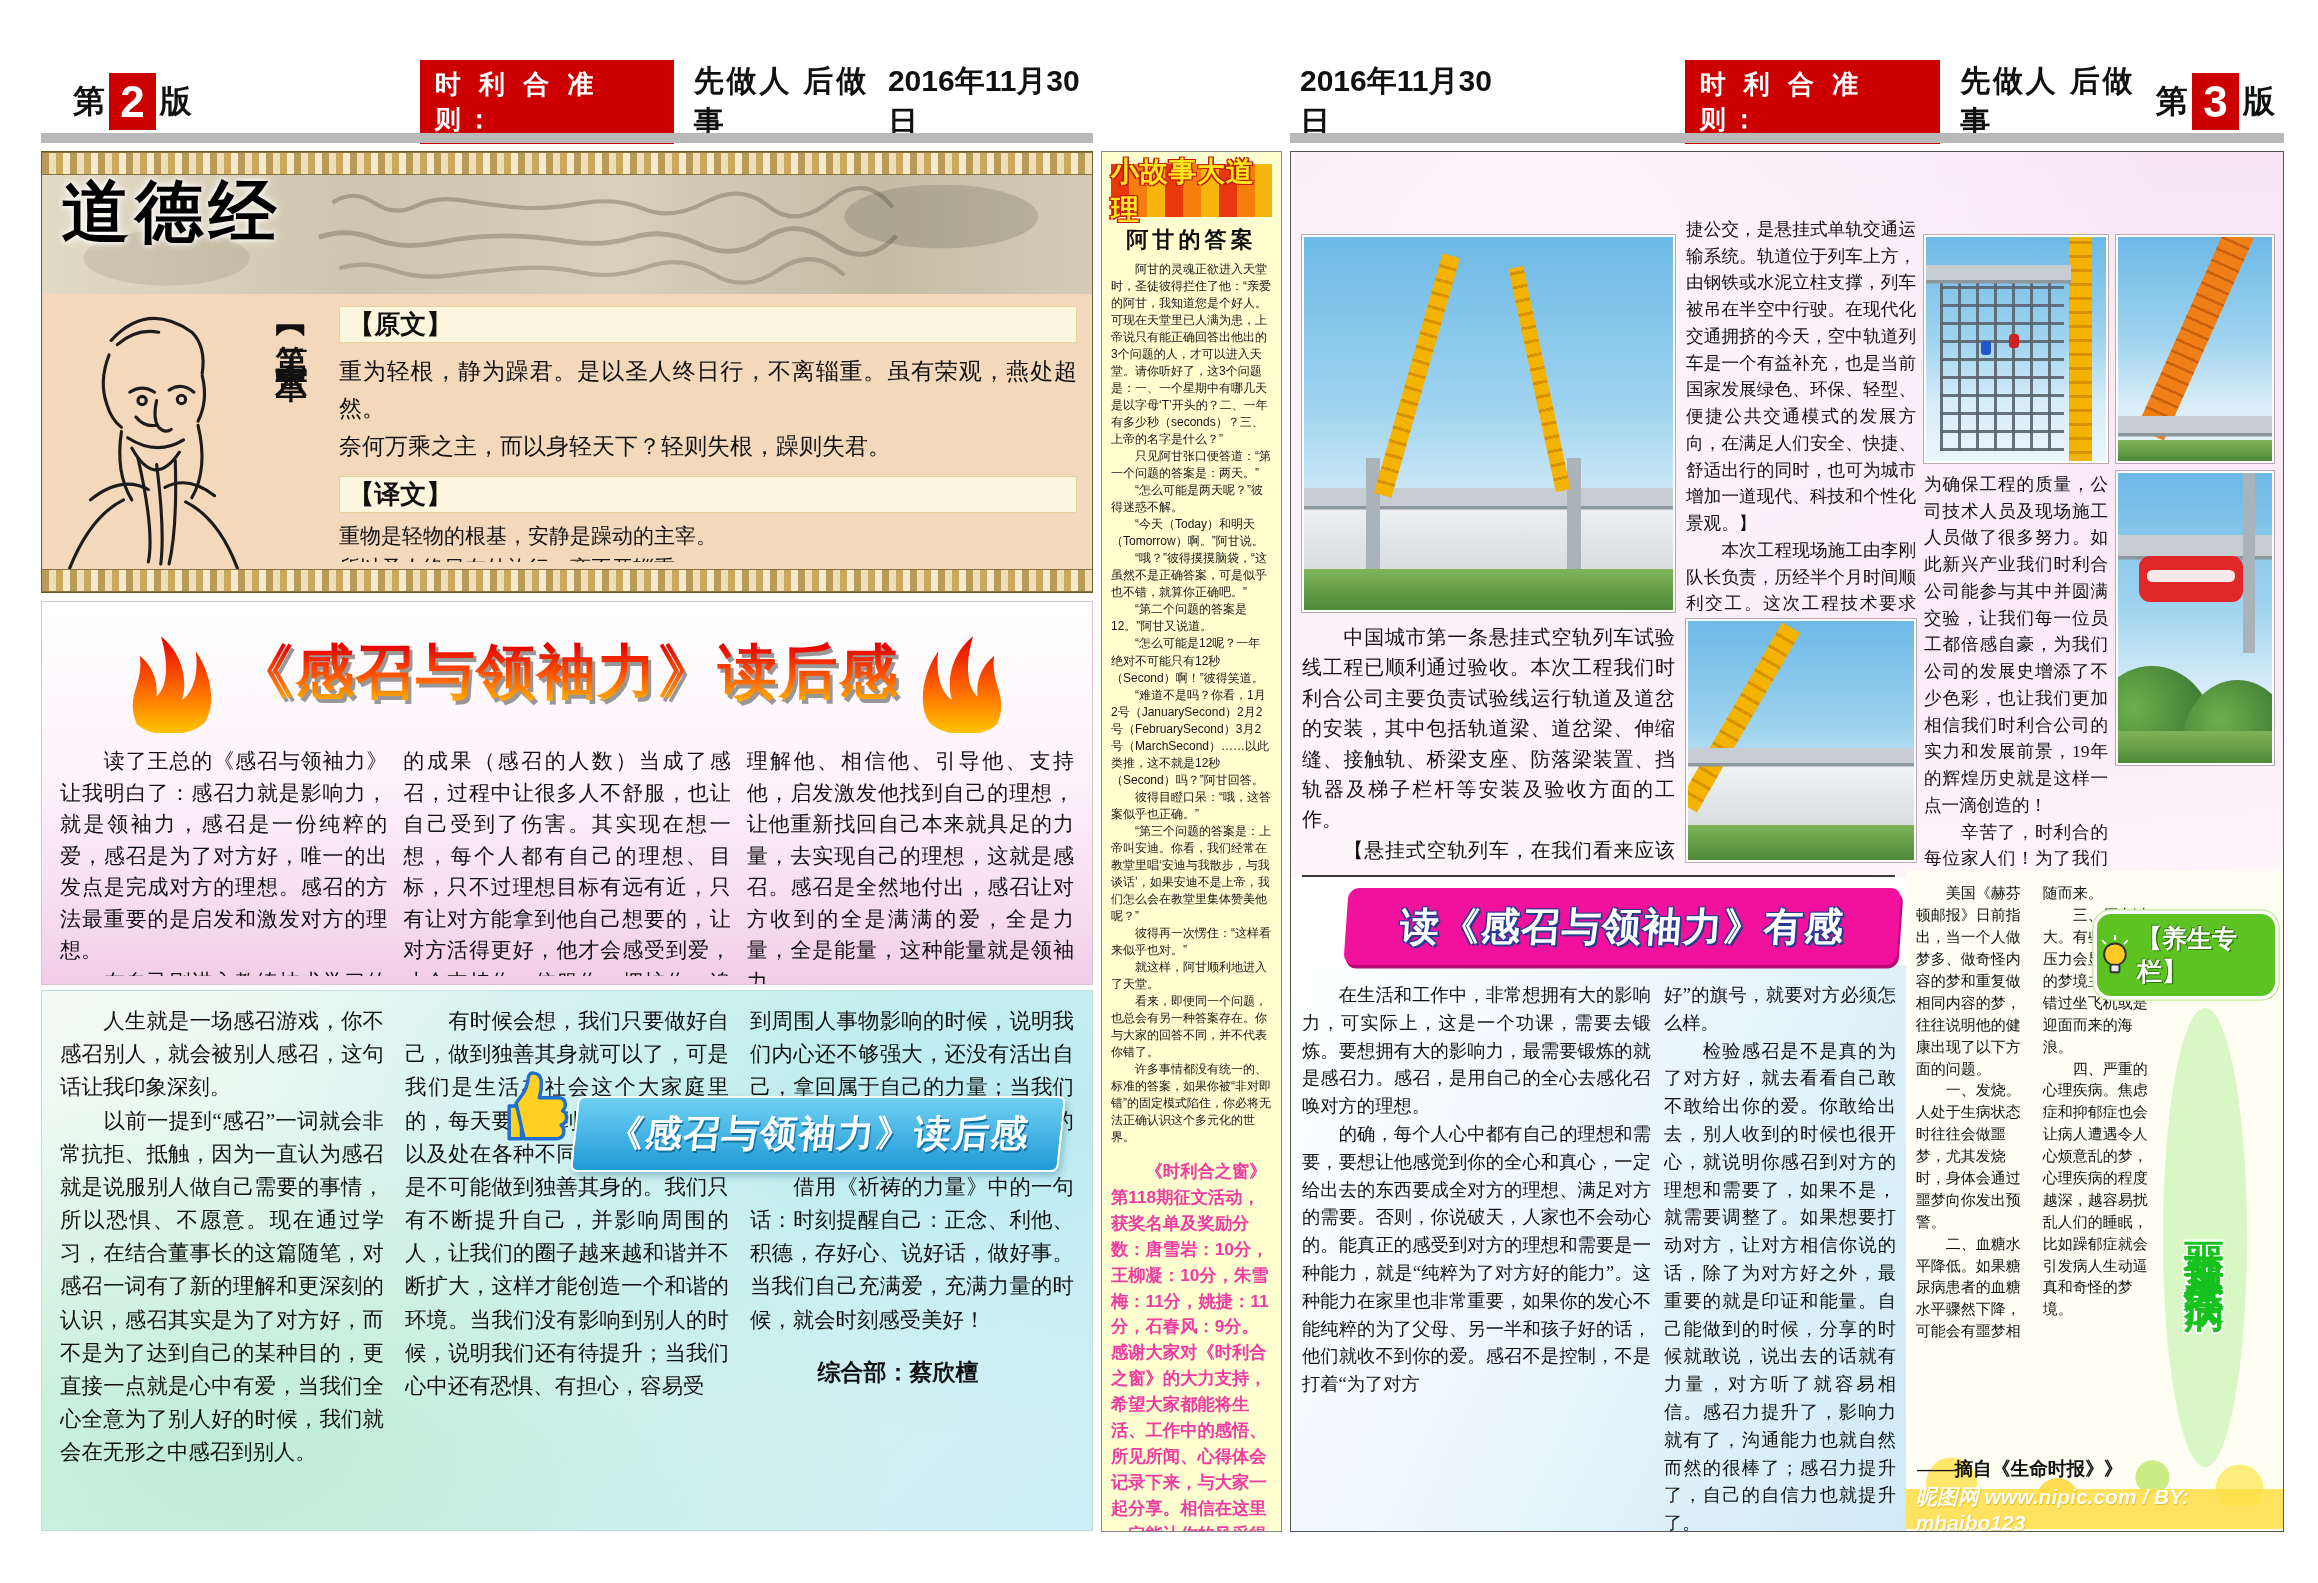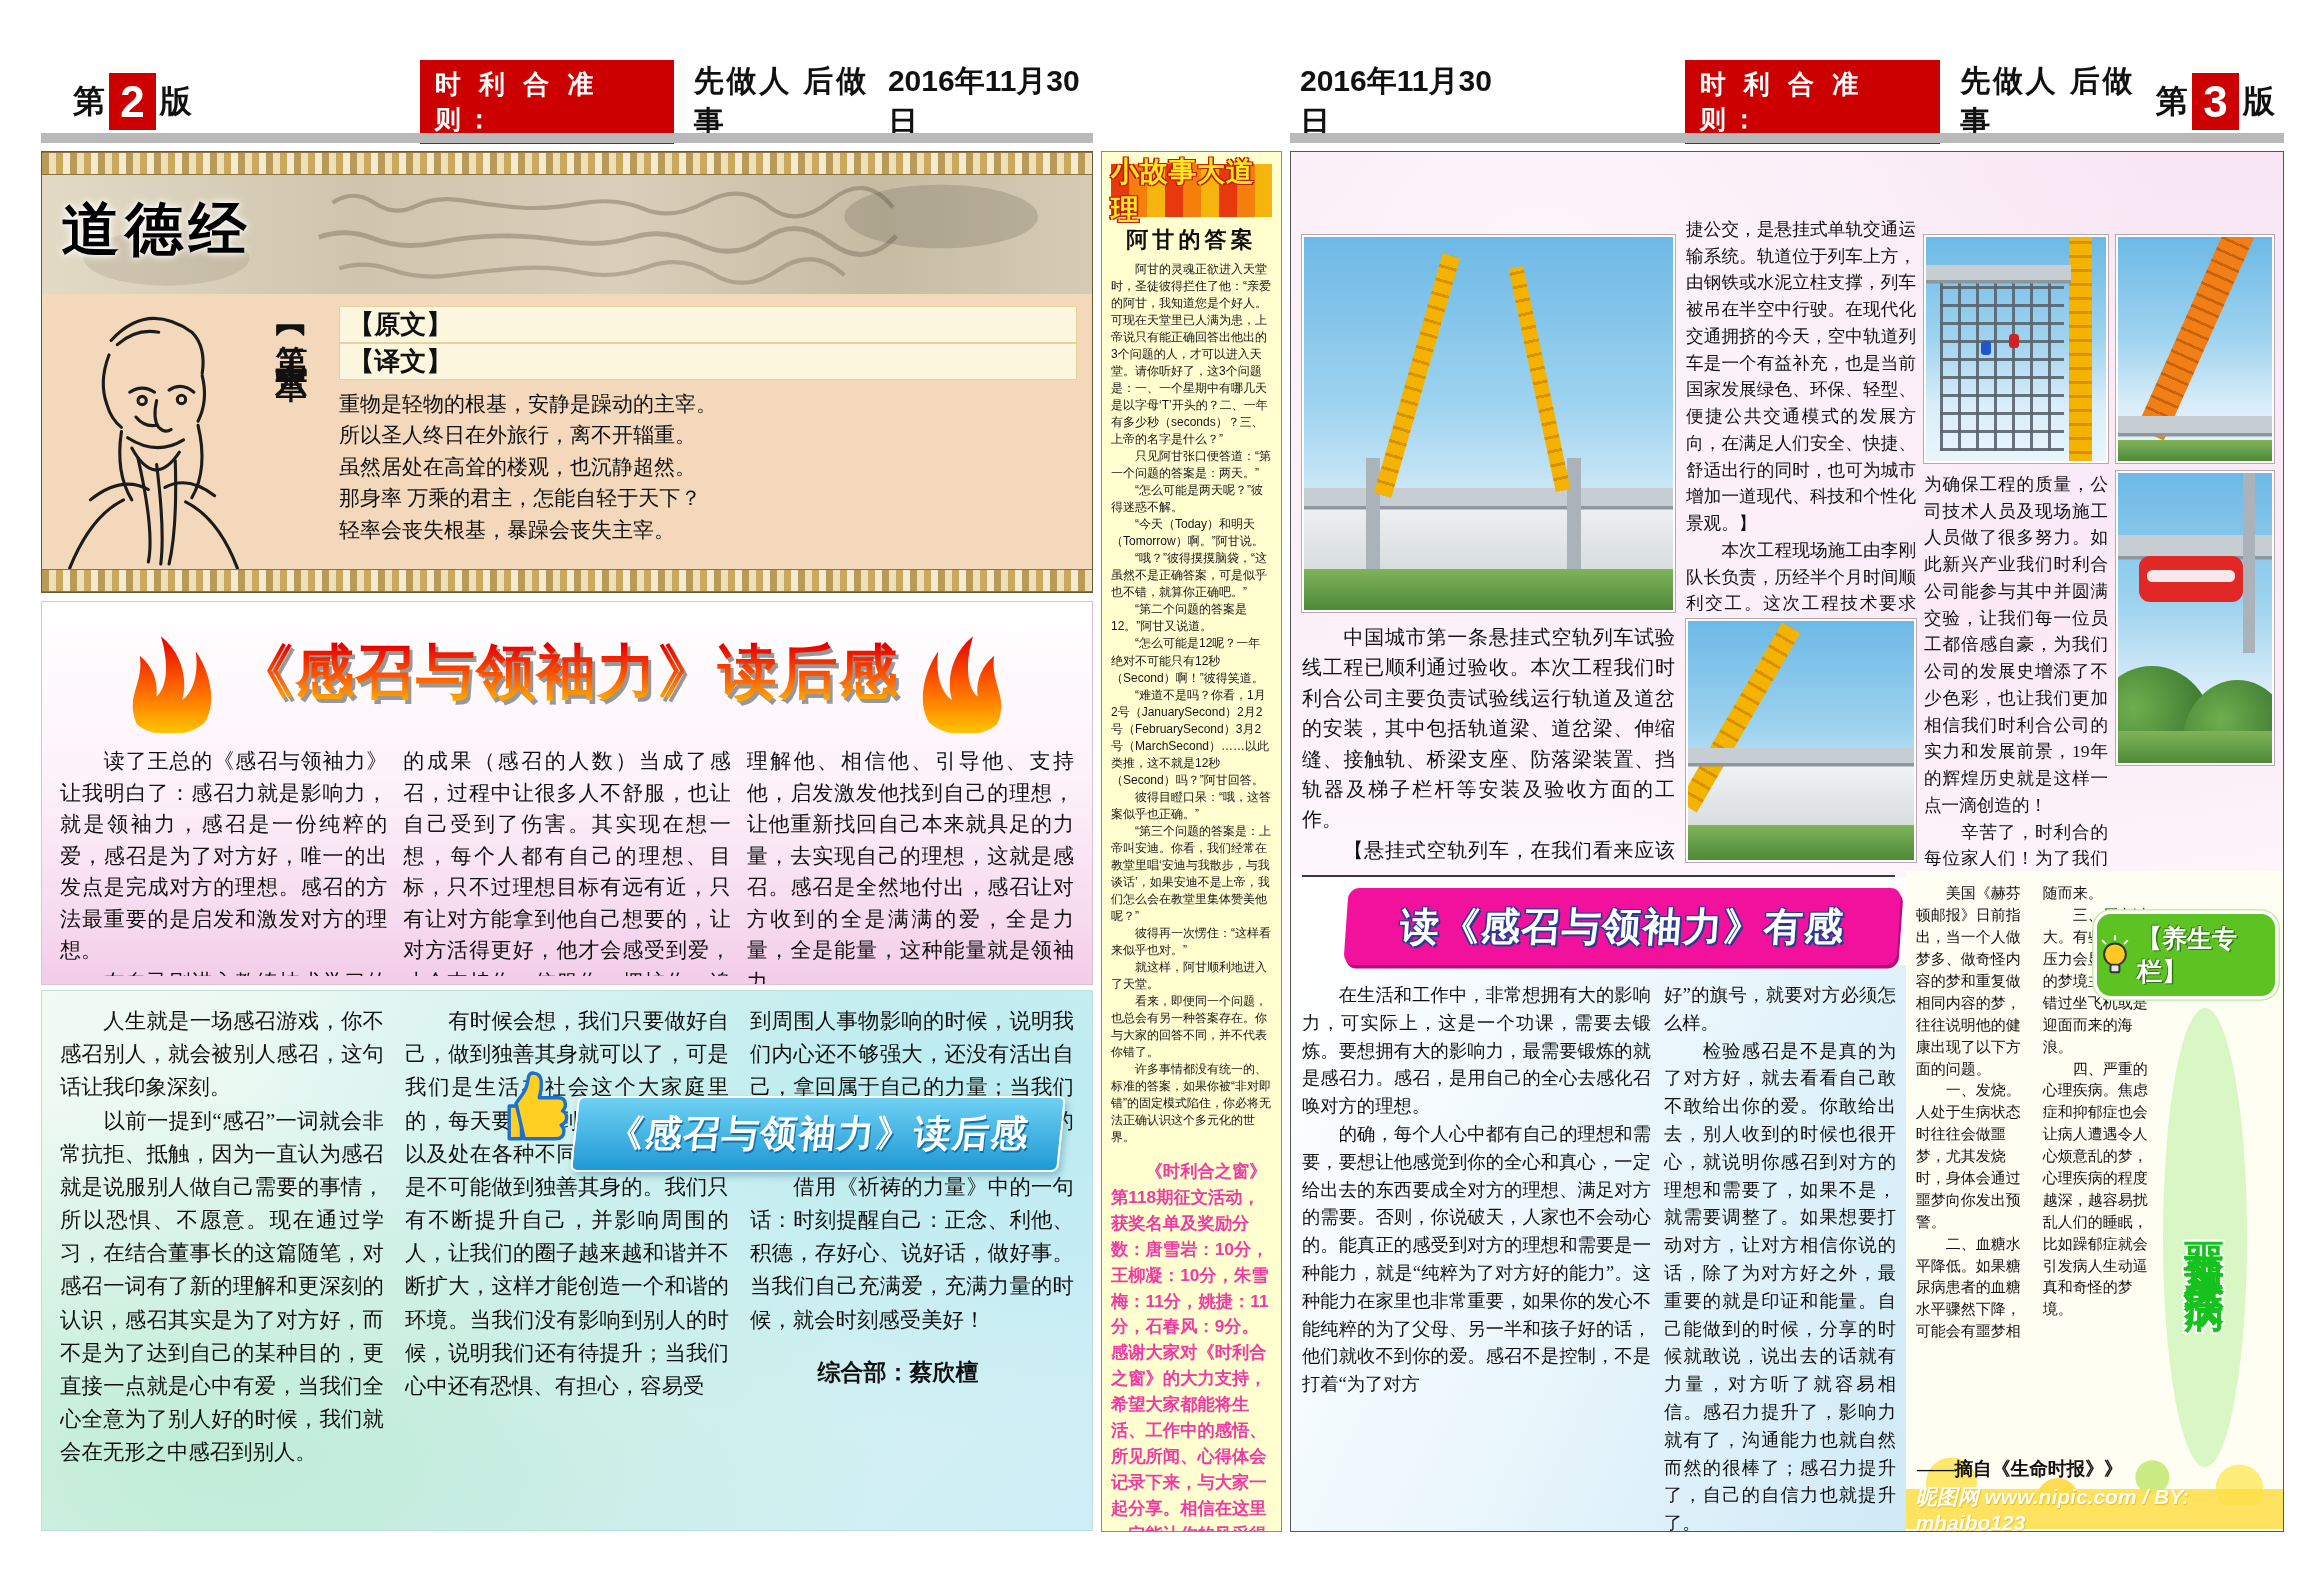--- a/index.html
+++ b/index.html
@@ -20,21 +20,21 @@
   .hdr-date{font-size:30px;font-weight:bold;}
   .graybar{position:absolute;height:10.4px;background:#b9b9b9;}
 
   
   .ddj{left:41px;top:151px;width:1052px;height:442px;border:1.4px solid #6b5b33;
        display:flex;flex-direction:column;box-sizing:border-box;background:#f3d8bb;}
   .orn{height:21px;background:repeating-linear-gradient(90deg,#b99a56 0 7px,#ecdfb9 7px 14px,#caa85e 14px 21px,#f3ead0 21px 28px);
        border-top:1.4px solid #8a733f;border-bottom:1.4px solid #8a733f;flex:0 0 auto;}
   .ddj-mast{height:119px;position:relative;flex:0 0 auto;overflow:hidden;
             background:linear-gradient(90deg,#e3dac6,#cfc5ae 30%,#d9cfba 55%,#c6bca4 80%,#d6ccb6);}
-  .ddj-title{position:absolute;left:19.4px;top:26px;font-size:58px;font-weight:bold;line-height:1;
+  .ddj-title{position:absolute;left:19.4px;top:3px;font-size:68px;font-weight:bold;line-height:1;
              letter-spacing:5.5px;color:#000;text-shadow:0 0 5.5px #fff,0 0 9.7px #fff;}
   .ddj-body{flex:1;position:relative;overflow:hidden;}
   .ddj-chapter{position:absolute;left:228px;top:21px;writing-mode:vertical-rl;
                font-size:32px;font-weight:bold;letter-spacing:5.5px;}
   .ddj-content{position:absolute;left:297px;top:12.4px;right:15px;bottom:7px;overflow:hidden;}
   .ddj-label{background:#fbf6dd;border:0.7px solid #e3d49d;font-size:26px;font-weight:bold;
              line-height:35px;padding-left:8.3px;}
   .ddj-text1{font-size:23px;line-height:1.62;margin:9.7px 0 11px;}
   .ddj-text2{font-size:21px;line-height:1.5;margin-top:8.3px;}
 
@@ -199,20 +199,22 @@
           <path d="M70,134 q-6,40 10,66 M144,128 q10,42 -6,70"></path>
           <path d="M80,150 q22,40 46,4"></path>
           <path d="M86,160 q16,70 10,100 M104,166 q8,64 4,96 M122,162 q2,66 -6,100"></path>
           <path d="M40,200 q30,-24 56,-10 M160,196 q-26,-20 -48,-8"></path>
           <path d="M20,266 q20,-50 52,-66 M182,266 q-18,-48 -50,-64"></path>
         </g>
       </svg>
       <div class="ddj-chapter">【第二十六章】</div>
       <div class="ddj-content">
         <div class="ddj-label">【原文】</div>
+        <div class="ddj-text1 txt">重为轻根，静为躁君。是以圣人终日行，不离辎重。虽有荣观，燕处超然。
+奈何万乘之主，而以身轻天下？轻则失根，躁则失君。</div>
         <div class="ddj-label">【译文】</div>
         <div class="ddj-text2 txt">重物是轻物的根基，安静是躁动的主宰。
 所以圣人终日在外旅行，离不开辎重。
 虽然居处在高耸的楼观，也沉静超然。
 那身率 万乘的君主，怎能自轻于天下？
 轻率会丧失根基，暴躁会丧失主宰。</div>
       </div>
     </div>
     <div class="orn" style="margin-top:auto;"></div>
   </div>

